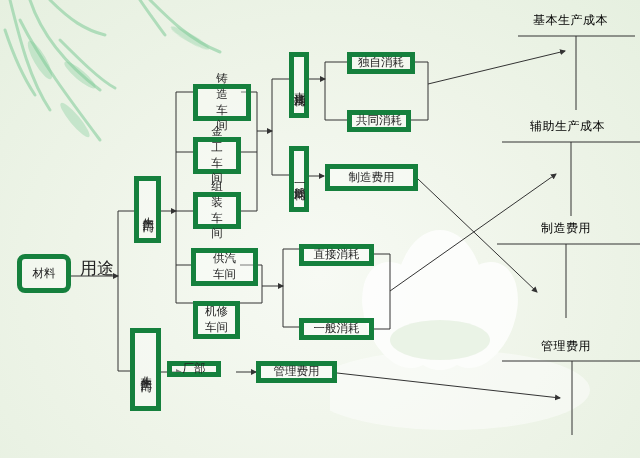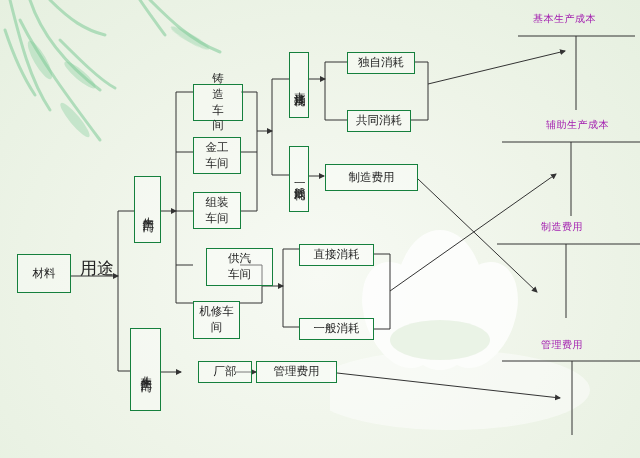--- a/index.html
+++ b/index.html
@@ -2,26 +2,26 @@
 <html><head>
 <meta charset="utf-8">
 <style>
   html,body{margin:0;padding:0;}
   body{width:640px;height:458px;position:relative;overflow:hidden;
     font-family:"DejaVu Serif","Liberation Serif",serif;
     background:radial-gradient(ellipse at 50% 60%, #f7faf4 0%, #eef4e8 55%, #e6f0e0 100%);}
   .willow{position:absolute;left:0;top:0;width:260px;height:160px;}
   .lotus{position:absolute;left:330px;top:220px;width:330px;height:238px;}
   svg.lines{position:absolute;left:0;top:0;width:640px;height:458px;}
-  .box{position:absolute;border:1px solid #15803d;background:rgba(255,255,255,0.35);
+  .box{position:absolute;border:5px solid #15803d;background:rgba(255,255,255,0.35);
     display:flex;align-items:center;justify-content:center;text-align:center;
     font-size:11.5px;color:#222;line-height:1.35;box-sizing:border-box;}
   .vbox{writing-mode:vertical-rl;text-orientation:upright;letter-spacing:1px;}
   .label{position:absolute;font-size:17px;color:#222;}
-  .acct{position:absolute;font-size:10px;color:#a21caf;white-space:nowrap;letter-spacing:0.5px;}
+  .acct{position:absolute;font-size:12px;color:#000000;white-space:nowrap;letter-spacing:0.5px;}
 </style>
 </head>
 <body>
 
 <svg class="willow" viewBox="0 0 260 160">
   <g stroke="#7fcb98" stroke-width="3" fill="none" opacity="0.55" stroke-linecap="round">
     <path d="M10 0 C20 40,30 80,50 110"></path>
     <path d="M30 0 C40 30,60 60,100 90"></path>
     <path d="M50 0 C70 20,85 30,105 35"></path>
     <path d="M20 20 C40 60,70 100,100 140"></path>
@@ -110,21 +110,21 @@
     <line x1="576" y1="36" x2="576" y2="110"></line>
     <line x1="502" y1="142" x2="640" y2="142"></line>
     <line x1="571" y1="142" x2="571" y2="216"></line>
     <line x1="497" y1="244" x2="640" y2="244"></line>
     <line x1="566" y1="244" x2="566" y2="318"></line>
     <line x1="502" y1="361" x2="640" y2="361"></line>
     <line x1="572" y1="361" x2="572" y2="435"></line>
   </g>
 </svg>
 
-<div class="box" style="left:17px;top:254px;width:54px;height:39px;">
+<div class="box" style="left:17px;top:254px;width:54px;height:39px;border-radius:8px;">
   <span>材料</span>
 </div>
 <div class="label" style="left:80px;top:257px;">用途</div>
 
 <div class="box vbox" style="left:134px;top:176px;width:27px;height:67px;">
   <span>生产部门</span>
 </div>
 <div class="box vbox" style="left:130px;top:328px;width:31px;height:83px;">
   <span>非生产部门</span>
 </div>
@@ -132,21 +132,21 @@
 <div class="box" style="left:193px;top:84px;width:48px;height:37px;padding:0 24px;">
   <span>铸造车间</span>
 </div>
 <div class="box" style="left:193px;top:137px;width:48px;height:37px;padding:12px 8px;">
   <span>金工车间</span>
 </div>
 <div class="box" style="left:193px;top:192px;width:48px;height:37px;padding:0 8px;">
   <span>组装车间</span>
 </div>
 
-<div class="box" style="left:206px;top:248px;width:67px;height:38px;padding:0 17px;">
+<div class="box" style="left:191px;top:248px;width:67px;height:38px;padding:0 17px;">
   <span>供汽车间</span>
 </div>
 <div class="box" style="left:193px;top:301px;width:47px;height:38px;padding:8px 3px;">
   <span>机修车间</span>
 </div>
 
 <div class="box vbox" style="left:289px;top:52px;width:20px;height:66px;">
   <span>直接消耗</span>
 </div>
 <div class="box vbox" style="left:289px;top:146px;width:20px;height:66px;">
@@ -162,23 +162,23 @@
   <span>制造费用</span>
 </div>
 
 <div class="box" style="left:299px;top:244px;width:75px;height:22px;">
   <span>直接消耗</span>
 </div>
 <div class="box" style="left:299px;top:318px;width:75px;height:22px;">
   <span>一般消耗</span>
 </div>
 
-<div class="box" style="left:198px;top:361px;width:54px;height:22px;">
+<div class="box" style="left:167px;top:361px;width:54px;height:16px;">
   <span>厂部</span>
 </div>
 <div class="box" style="left:256px;top:361px;width:81px;height:22px;">
   <span>管理费用</span>
 </div>
 
 <div class="acct" style="left:533px;top:12px;">基本生产成本</div>
-<div class="acct" style="left:546px;top:118px;">辅助生产成本</div>
+<div class="acct" style="left:530px;top:118px;">辅助生产成本</div>
 <div class="acct" style="left:541px;top:220px;">制造费用</div>
 <div class="acct" style="left:541px;top:338px;">管理费用</div>
 
 </body></html>

